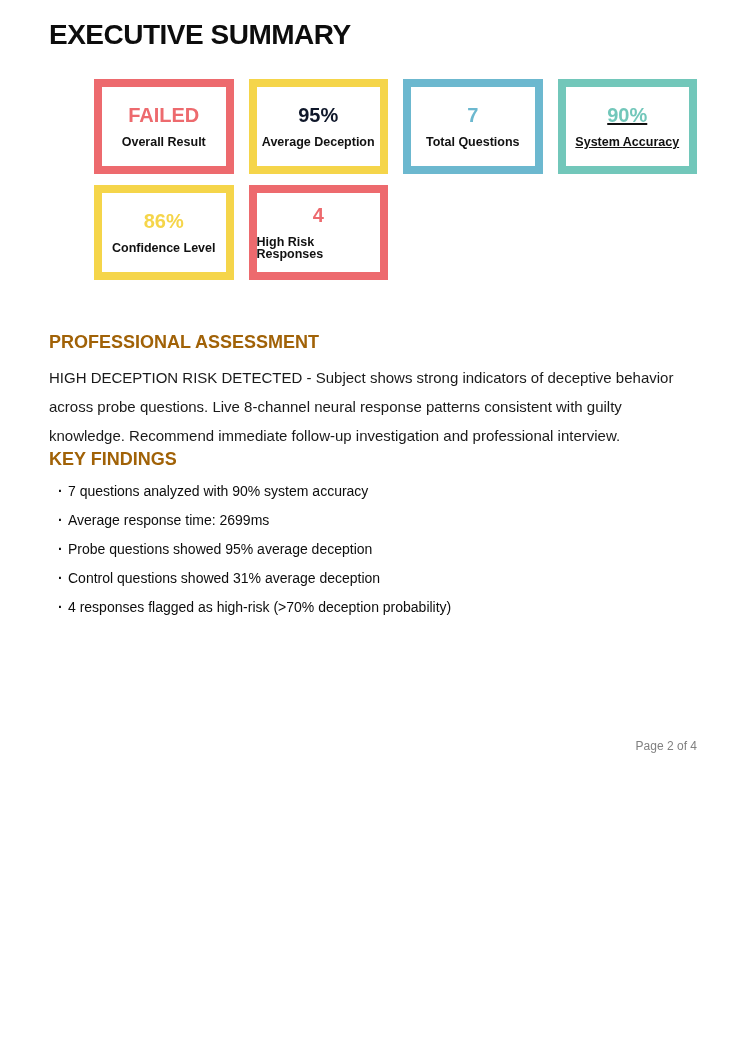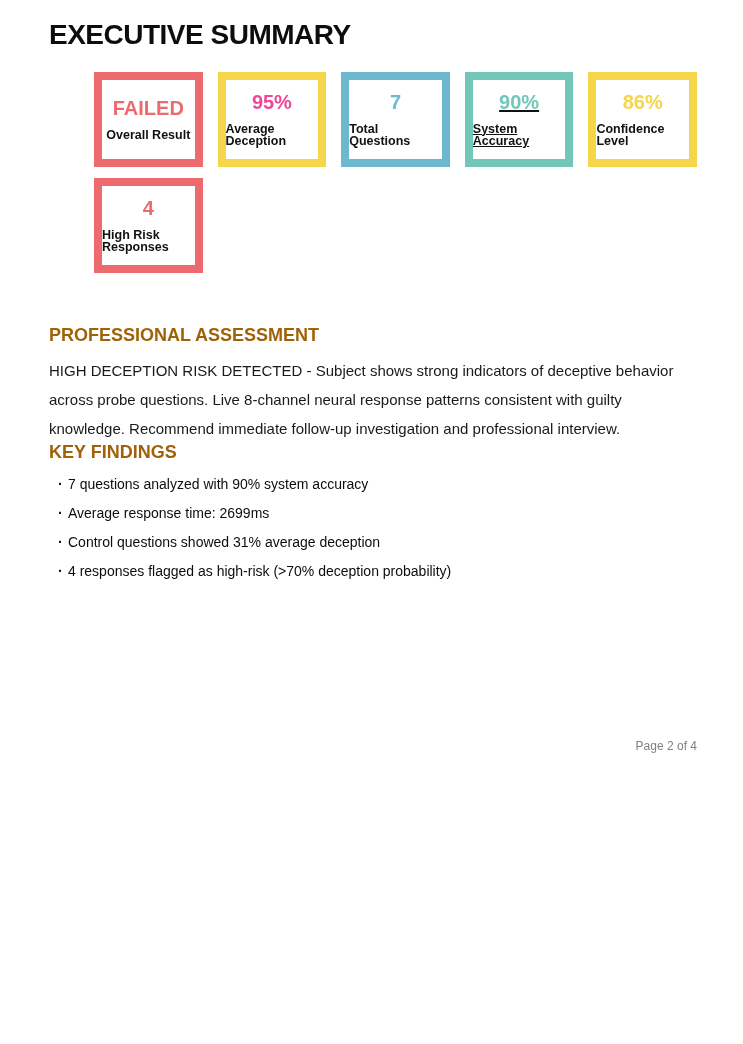--- a/index.html
+++ b/index.html
@@ -25,23 +25,23 @@
   }
   .doc-title {
     margin: 0 0 0 3px;
     font-size: 28px;
     font-weight: bold;
     letter-spacing: -0.5px;
     line-height: 1;
     color: #0d0d0d;
   }
   .stats-grid {
-    margin-top: 23px;
+    margin-top: 30px;
     display: grid;
-    grid-template-columns: repeat(5, 1fr);
+    grid-template-columns: repeat(4, 1fr);
     column-gap: 15px;
     row-gap: 11px;
     padding-left: 48px;
   }
   .stat-card {
     box-sizing: border-box;
     height: 95px;
     background: #ffffff;
     border: 8px solid #cccccc; 
     display: flex;
@@ -116,21 +116,21 @@
   <h1 class="doc-title">EXECUTIVE SUMMARY</h1>
 
   <div class="stats-grid">
 
     <div class="stat-card" style="border-color: rgb(237, 106, 110);">
       <div class="stat-value" style="color: rgb(237, 106, 110);">FAILED</div>
       <div class="stat-label">Overall Result</div>
     </div>
 
     <div class="stat-card" style="border-color: rgb(245, 213, 74);">
-      <div class="stat-value" style="color: #ec4899;">95%</div>
+      <div class="stat-value" style="color: #0f172a;">95%</div>
       <div class="stat-label">Average Deception</div>
     </div>
 
     <div class="stat-card" style="border-color: rgb(108, 184, 207);">
       <div class="stat-value" style="color: rgb(108, 184, 207);">7</div>
       <div class="stat-label">Total Questions</div>
     </div>
 
     <div class="stat-card" style="border-color: rgb(114, 199, 186); text-decoration: underline;">
       <div class="stat-value" style="color: rgb(114, 199, 186);">90%</div>
@@ -152,20 +152,21 @@
   <div class="assessment-section">
     <h2 class="section-heading">PROFESSIONAL ASSESSMENT</h2>
     <p class="assessment-body">HIGH DECEPTION RISK DETECTED - Subject shows strong indicators of deceptive behavior across probe questions. Live 8-channel neural response patterns consistent with guilty knowledge. Recommend immediate follow-up investigation and professional interview.</p>
   </div>
 
   <div class="findings-section">
     <h2 class="section-heading">KEY FINDINGS</h2>
     <ul class="findings-list">
       <li>7 questions analyzed with 90% system accuracy</li>
       <li>Average response time: 2699ms</li>
+      <li>Probe questions showed 95% average deception</li>
       <li>Control questions showed 31% average deception</li>
       <li>4 responses flagged as high-risk (&gt;70% deception probability)</li>
     </ul>
   </div>
 
   <div class="page-footer">Page 2 of 4</div>
 
 </div>
 
 </body></html>

